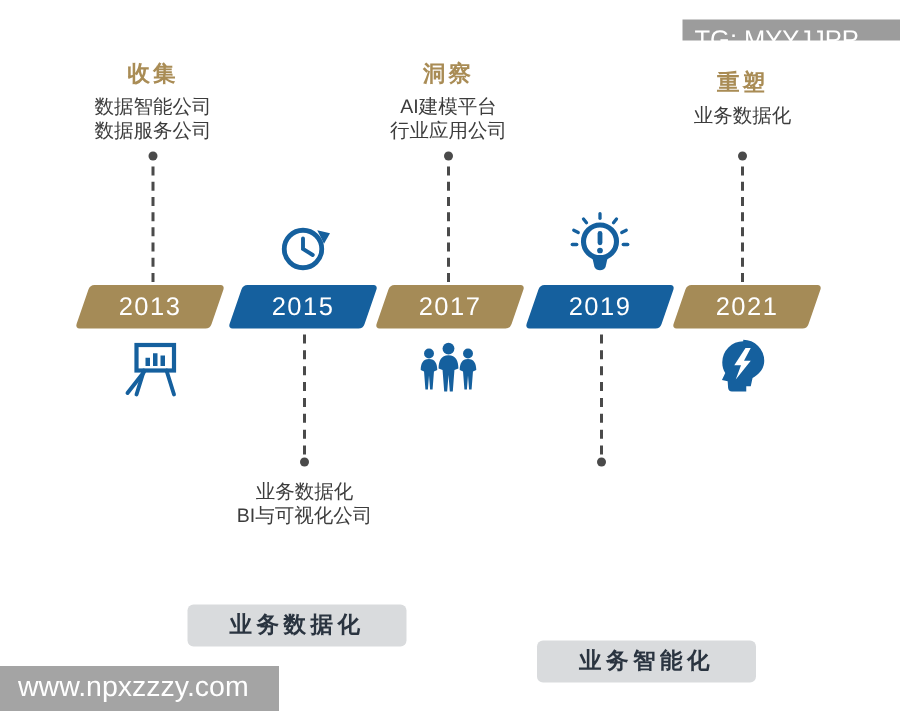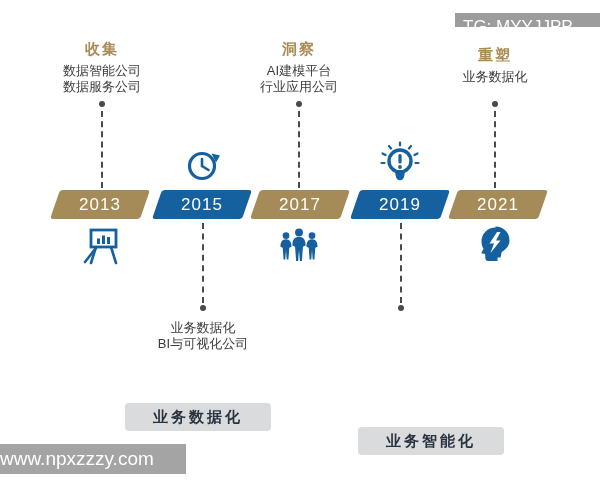--- a/index.html
+++ b/index.html
@@ -28,21 +28,21 @@
   
   .icon{position:absolute;}
   
   .phase-box{
     position:absolute;top:403px;width:146px;height:28px;background:#D9DBDD;border-radius:4px;
     color:#2A3440;font-size:15px;font-weight:bold;text-align:center;line-height:28px;letter-spacing:3px;
   }
   
   .wm{position:absolute;color:#ffffff;}
   .wm-tg{left:455px;top:13px;width:145px;height:14px;line-height:27px;background:#9C9C9C;font-size:17px;padding-left:8px;box-sizing:border-box;}
-  .wm-site{left:0;top:444px;width:186px;height:30px;line-height:30px;background:#A4A4A4;font-size:19px;padding-left:0;box-sizing:border-box;}
+  .wm-site{left:0;top:444px;width:186px;height:30px;line-height:30px;background:#A4A4A4;font-size:19px;padding-left:12px;box-sizing:border-box;}
 </style>
 </head>
 <body>
 
 <div class="stage">
 
   <div class="wm wm-tg">TG: MYYJJPP</div>
 
   <div class="col-label" style="left:17px;top:40px;text-align:center;">
     <div class="col-title">收集</div>

